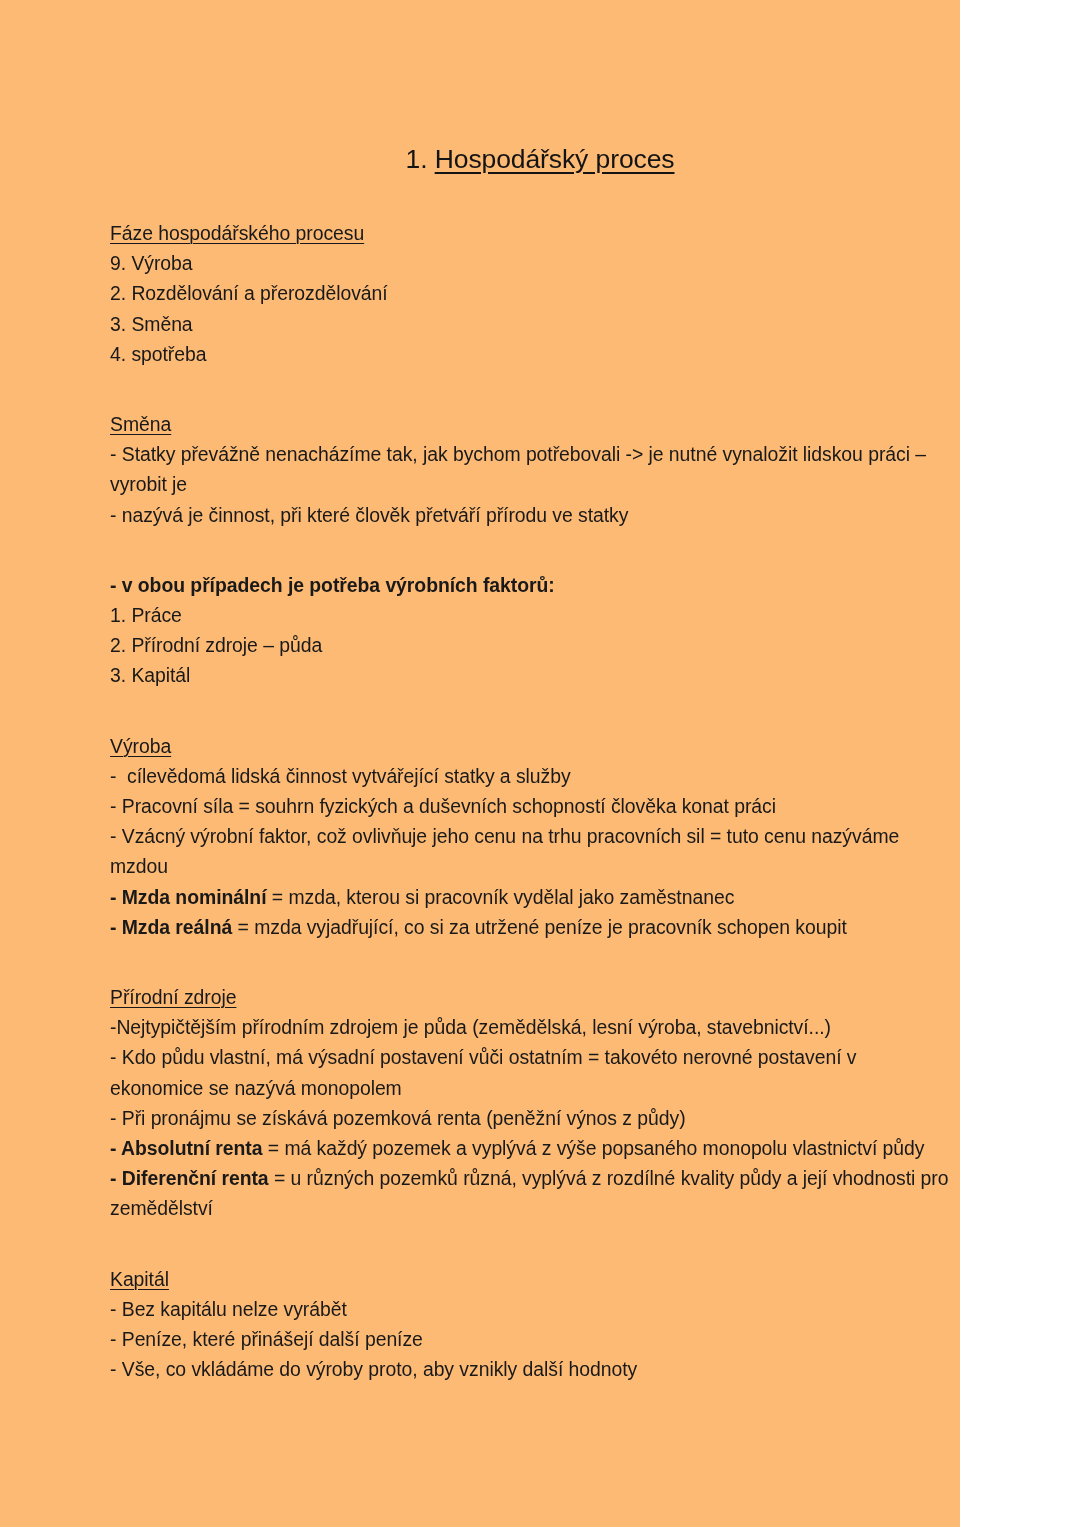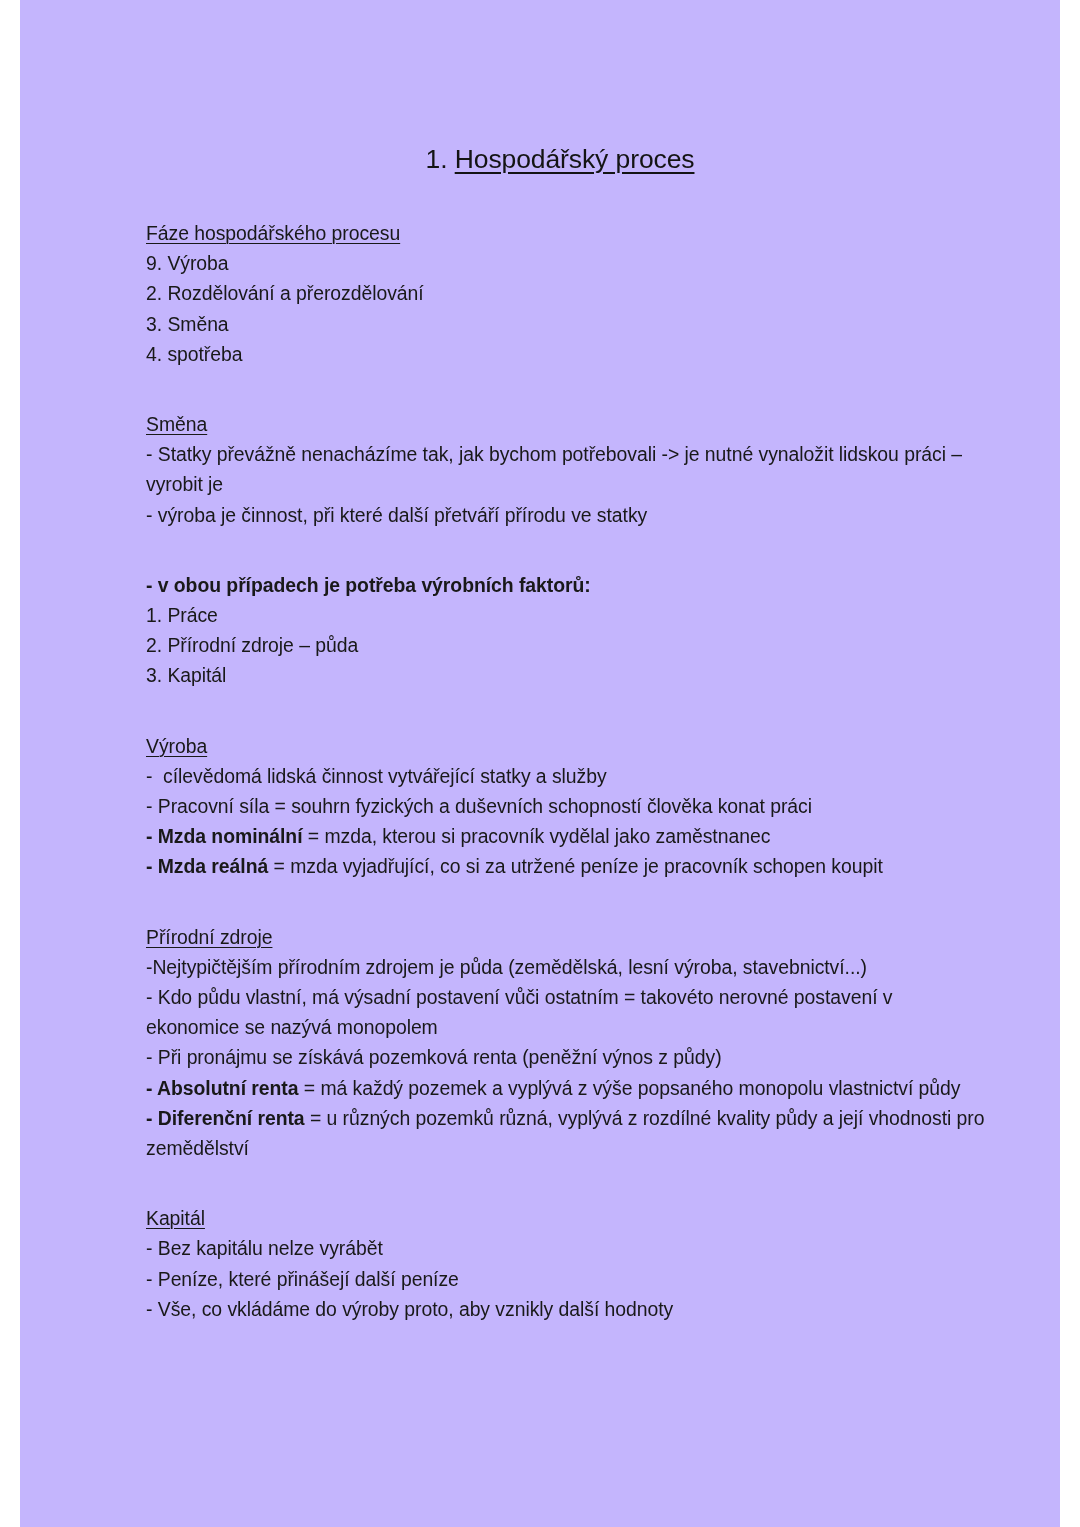--- a/index.html
+++ b/index.html
@@ -11,25 +11,24 @@
     width: 1080px;
     height: 1527px;
     font-family: "Liberation Sans", "DejaVu Sans", sans-serif;
     color: #181818;
     -webkit-font-smoothing: antialiased;
     overflow: hidden;
   }
 
   .page {
     position: relative;
-    width: 1040px;
+    width: 960px;
     height: 1527px;
     box-sizing: border-box;
-    background: #c4b5fd;
-    margin-left: 20px;
+    background: #fdba74;
   }
 
   .doc-title {
     position: absolute;
     left: 0;
     top: 126px;
     width: 1080px;
     text-align: center;
     font-size: 26.5px;
     font-weight: 400;
@@ -41,21 +40,21 @@
     text-decoration: none;
   }
   .doc-title .ttl {
     text-decoration: underline;
     text-underline-offset: 4px;
     text-decoration-thickness: 1.5px;
   }
 
   .content {
     position: absolute;
-    left: 126px;
+    left: 110px;
     top: 218px;
     width: 840px;
   }
 
   .block {
     margin: 0 0 40px 0;
   }
 
   .line {
     font-size: 19.4px;
@@ -91,34 +90,35 @@
       <div class="head-wrap"><span class="line heading">Fáze hospodářského procesu</span></div>
       <div class="line">9. Výroba</div>
       <div class="line">2. Rozdělování a přerozdělování</div>
       <div class="line">3. Směna</div>
       <div class="line">4. spotřeba</div>
     </div>
 
     <div class="block">
       <div class="head-wrap"><span class="line heading">Směna</span></div>
       <div class="line">- Statky převážně nenacházíme tak, jak bychom potřebovali -&gt; je nutné vynaložit lidskou práci – vyrobit je</div>
-      <div class="line">- výroba je činnost, při které další přetváří přírodu ve statky</div>
+      <div class="line">- nazývá je činnost, při které člověk přetváří přírodu ve statky</div>
     </div>
 
     <div class="block">
       <div class="line"><b>- v obou případech je potřeba výrobních faktorů:</b></div>
       <div class="line">1. Práce</div>
       <div class="line">2. Přírodní zdroje – půda</div>
       <div class="line">3. Kapitál</div>
     </div>
 
     <div class="block">
       <div class="head-wrap"><span class="line heading">Výroba</span></div>
       <div class="line">-  cílevědomá lidská činnost vytvářející statky a služby</div>
       <div class="line">- Pracovní síla = souhrn fyzických a duševních schopností člověka konat práci</div>
+      <div class="line">- Vzácný výrobní faktor, což ovlivňuje jeho cenu na trhu pracovních sil = tuto cenu nazýváme mzdou</div>
       <div class="line"><b>- Mzda nominální</b><span> = mzda, kterou si pracovník vydělal jako zaměstnanec</span></div>
       <div class="line"><b>- Mzda reálná</b><span> = mzda vyjadřující, co si za utržené peníze je pracovník schopen koupit</span></div>
     </div>
 
     <div class="block">
       <div class="head-wrap"><span class="line heading">Přírodní zdroje</span></div>
       <div class="line">-Nejtypičtějším přírodním zdrojem je půda (zemědělská, lesní výroba, stavebnictví...)</div>
       <div class="line">- Kdo půdu vlastní, má výsadní postavení vůči ostatním = takovéto nerovné postavení v ekonomice se nazývá monopolem</div>
       <div class="line">- Při pronájmu se získává pozemková renta (peněžní výnos z půdy)</div>
       <div class="line"><b>- Absolutní renta</b><span> = má každý pozemek a vyplývá z výše popsaného monopolu vlastnictví půdy</span></div>

